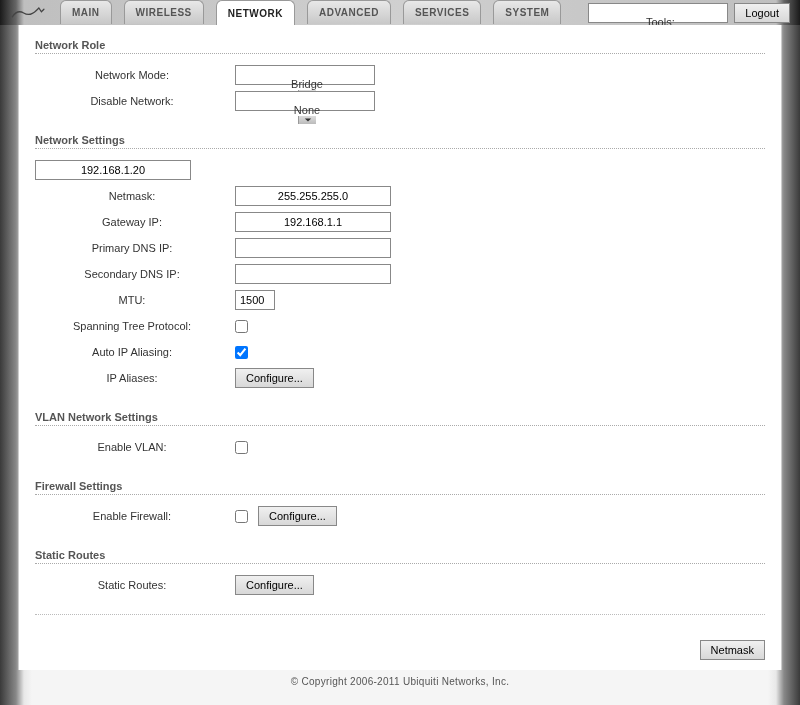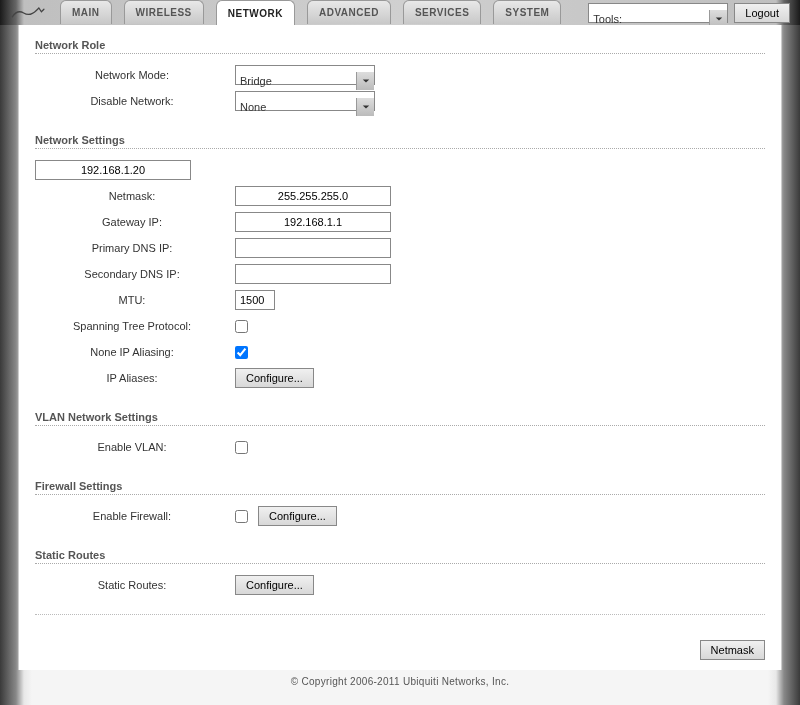--- a/index.html
+++ b/index.html
@@ -124,20 +124,21 @@
 .dropdown {
   width: 140px;
   height: 20px;
   border: 1px solid #888;
   background: #fff;
   display: flex;
   align-items: center;
   justify-content: space-between;
   padding: 12px 0 0 4px;
   font-size: 11px;
+  flex-direction: column;
 }
 .dropdown .arrow {
   width: 18px;
   height: 18px;
   background: linear-gradient(#ddd,#bbb);
   border-left: 1px solid #999;
   display: flex;
   align-items: center;
   justify-content: center;
 }
@@ -264,21 +265,21 @@
           <input class="text-input w40" value="1500" style="">
         </div>
     </div>
     <div class="row">
       <div class="row-label">Spanning Tree Protocol:</div>
       <div class="row-ctl">
           <input type="checkbox" class="check" style="">
         </div>
     </div>
     <div class="row">
-      <div class="row-label">None IP Aliasing:</div>
+      <div class="row-label">Auto IP Aliasing:</div>
       <div class="row-ctl">
           <input type="checkbox" class="check" checked="" style="">
         </div>
     </div>
     <div class="row">
       <div class="row-label">IP Aliases:</div>
       <div class="row-ctl">
           <button class="btn">Configure...</button>
         </div>
     </div>

